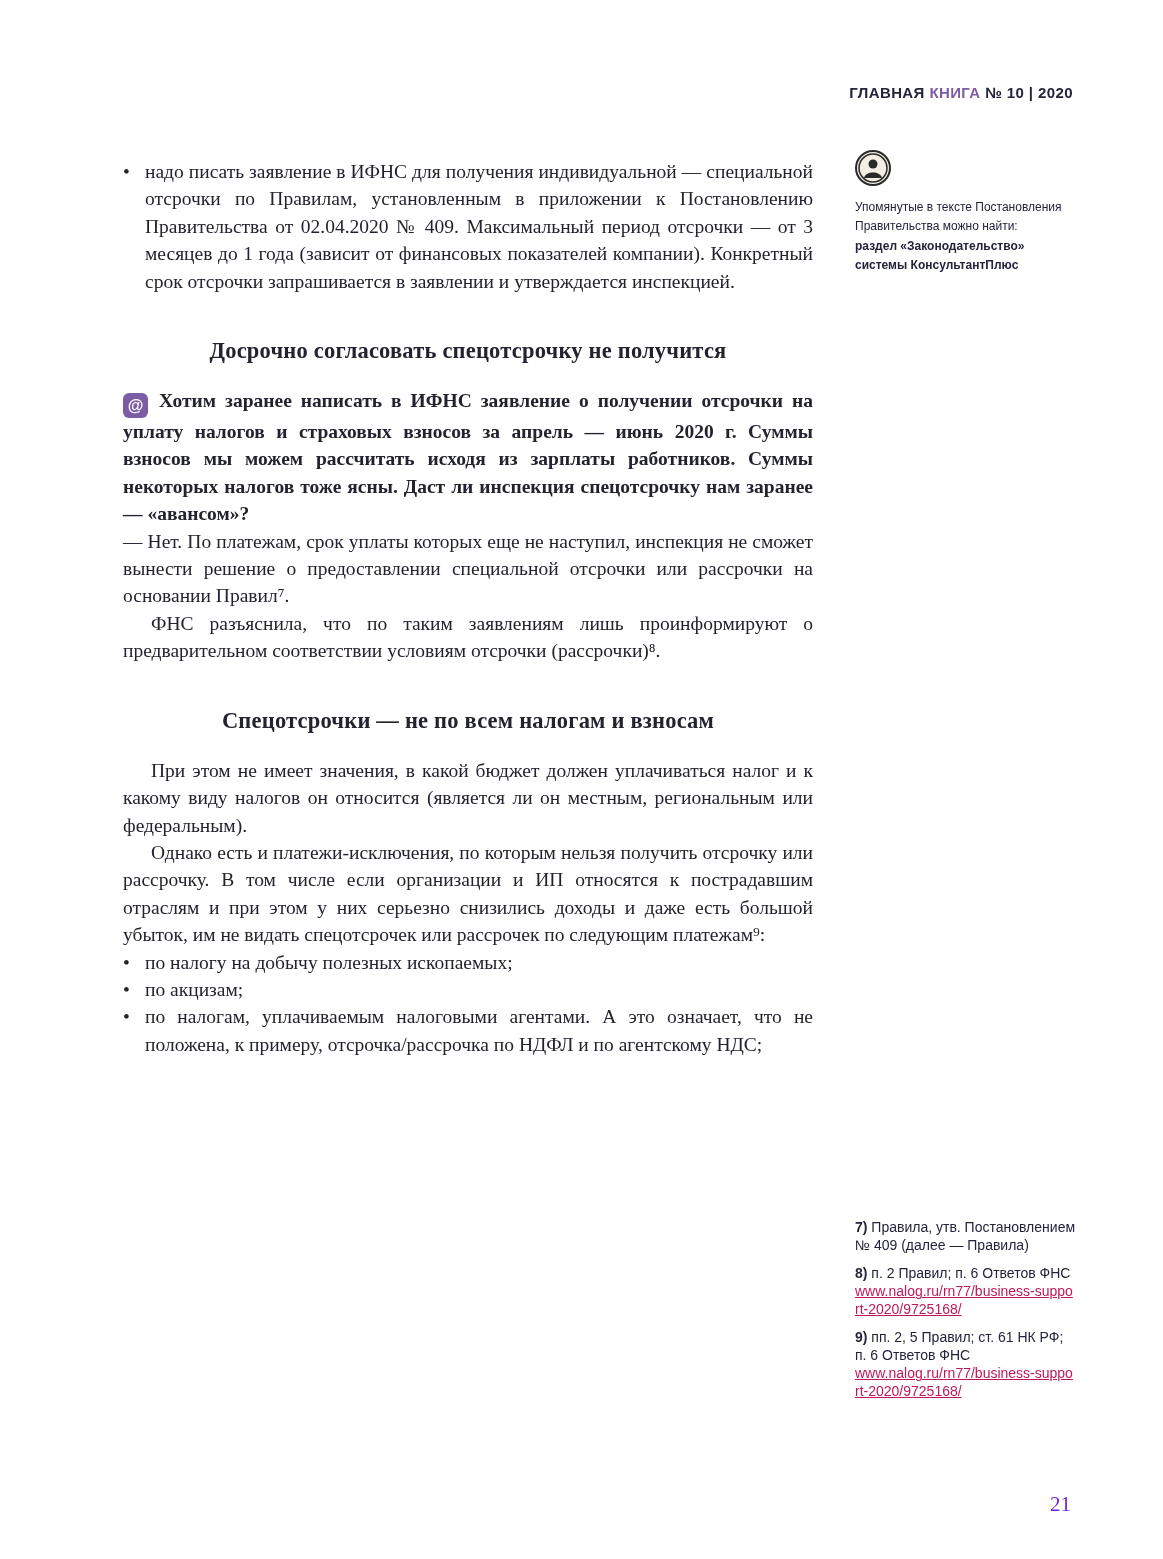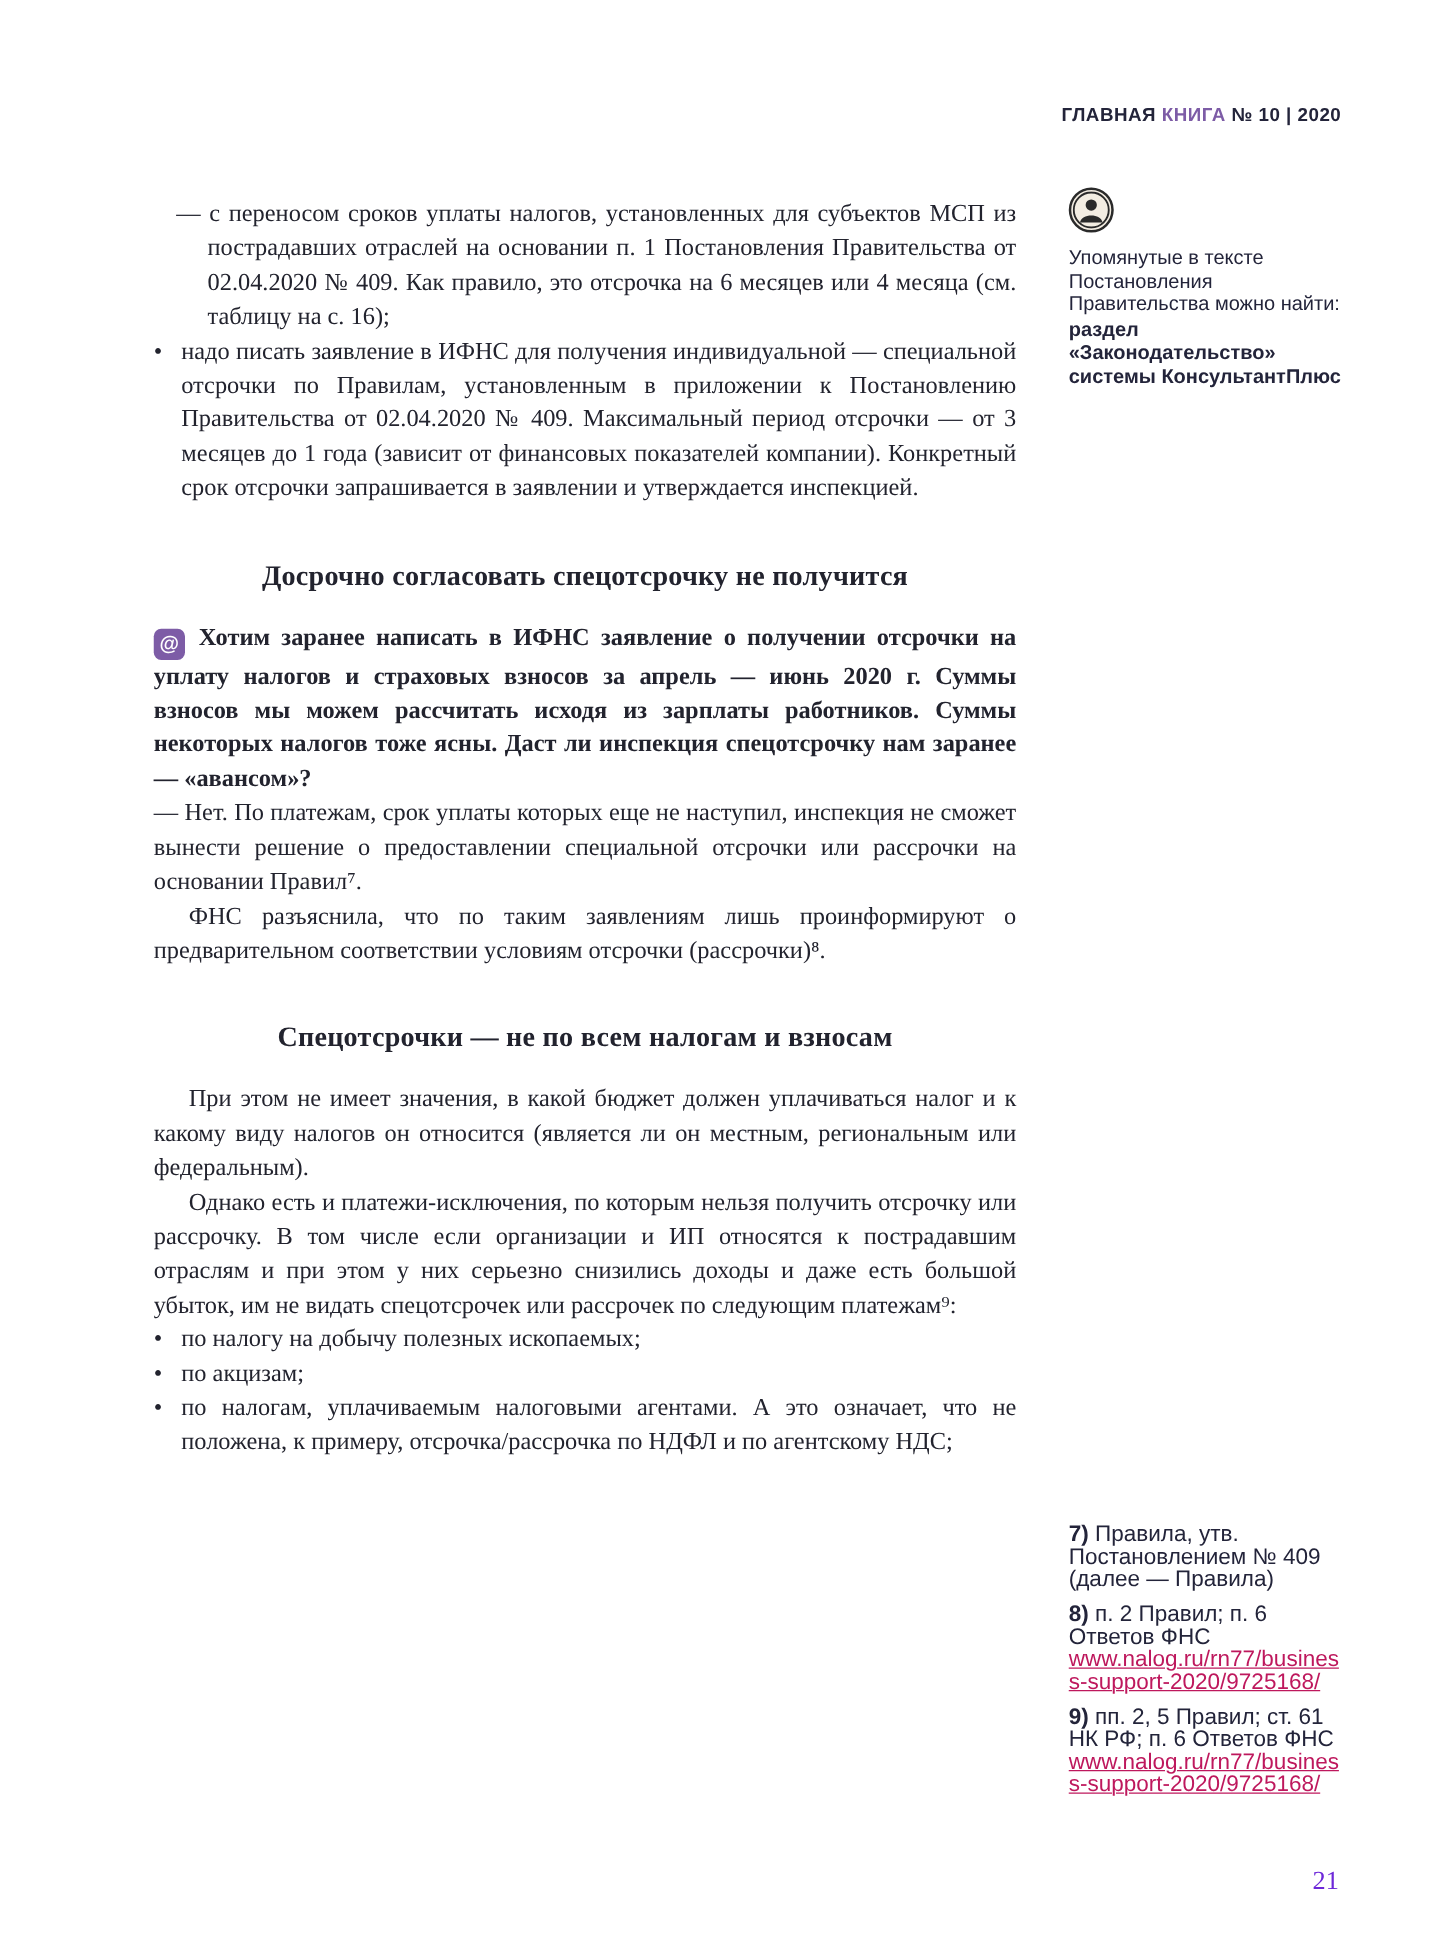--- a/index.html
+++ b/index.html
@@ -92,21 +92,21 @@
 
   .list-block { margin-top: 0; }
 
   
   .side-note {
     position: absolute;
     top: 150px;
     left: 855px;
     width: 222px;
     font-family: "Liberation Sans", sans-serif;
-    font-size: 16px;
+    font-size: 12px;
     line-height: 18.5px;
     color: #23243a;
   }
   .stamp-icon {
     width: 36px;
     height: 36px;
     border-radius: 50%;
     border: 2px solid #2a2a2a;
     background: #f3ede2;
     display: flex;
@@ -119,21 +119,21 @@
     font-weight: bold;
     margin-top: 2px;
   }
 
   .footnotes {
     position: absolute;
     top: 1218px;
     left: 855px;
     width: 222px;
     font-family: "Liberation Sans", sans-serif;
-    font-size: 18px;
+    font-size: 14px;
     line-height: 18px;
     color: #23243a;
   }
   .footnote { margin-bottom: 10px; }
   .fn-num { font-weight: bold; }
   .fn-link a {
     color: #be185d;
     text-decoration: underline;
     text-decoration-thickness: 1px;
     word-break: break-all;
@@ -154,21 +154,20 @@
 <div class="page">
 
   <div class="mag-header">
     <span class="brand1">ГЛАВНАЯ</span>
     <span class="brand2">КНИГА</span>
     <span class="issue">№ 10 | 2020</span>
   </div>
 
   <div class="main-col">
 
-    <p class="dash-item">— с переносом сроков уплаты налогов, установленных для субъектов МСП из пострадавших отраслей на основании п. 1 Постановления Правительства от 02.04.2020 № 409. Как правило, это отсрочка на 6 месяцев или 4 месяца (см. таблицу на с. 16);</p>
 
     <div class="bullet-item">
       <span class="bullet-marker">•</span>
       <span>надо писать заявление в ИФНС для получения индивидуальной — специальной отсрочки по Правилам, установленным в приложении к Постановлению Правительства от 02.04.2020 № 409. Максимальный период отсрочки — от 3 месяцев до 1 года (зависит от финансовых показателей компании). Конкретный срок отсрочки запрашивается в заявлении и утверждается инспекцией.</span>
     </div>
 
     <h2 class="section-heading">Досрочно согласовать спецотсрочку не получится</h2>
 
     <p class="question"><span class="at-icon">@</span><span>Хотим заранее написать в ИФНС заявление о получении отсрочки на уплату налогов и страховых взносов за апрель — июнь 2020 г. Суммы взносов мы можем рассчитать исходя из зарплаты работников. Суммы некоторых налогов тоже ясны. Даст ли инспекция спецотсрочку нам заранее — «авансом»?</span></p>
 

